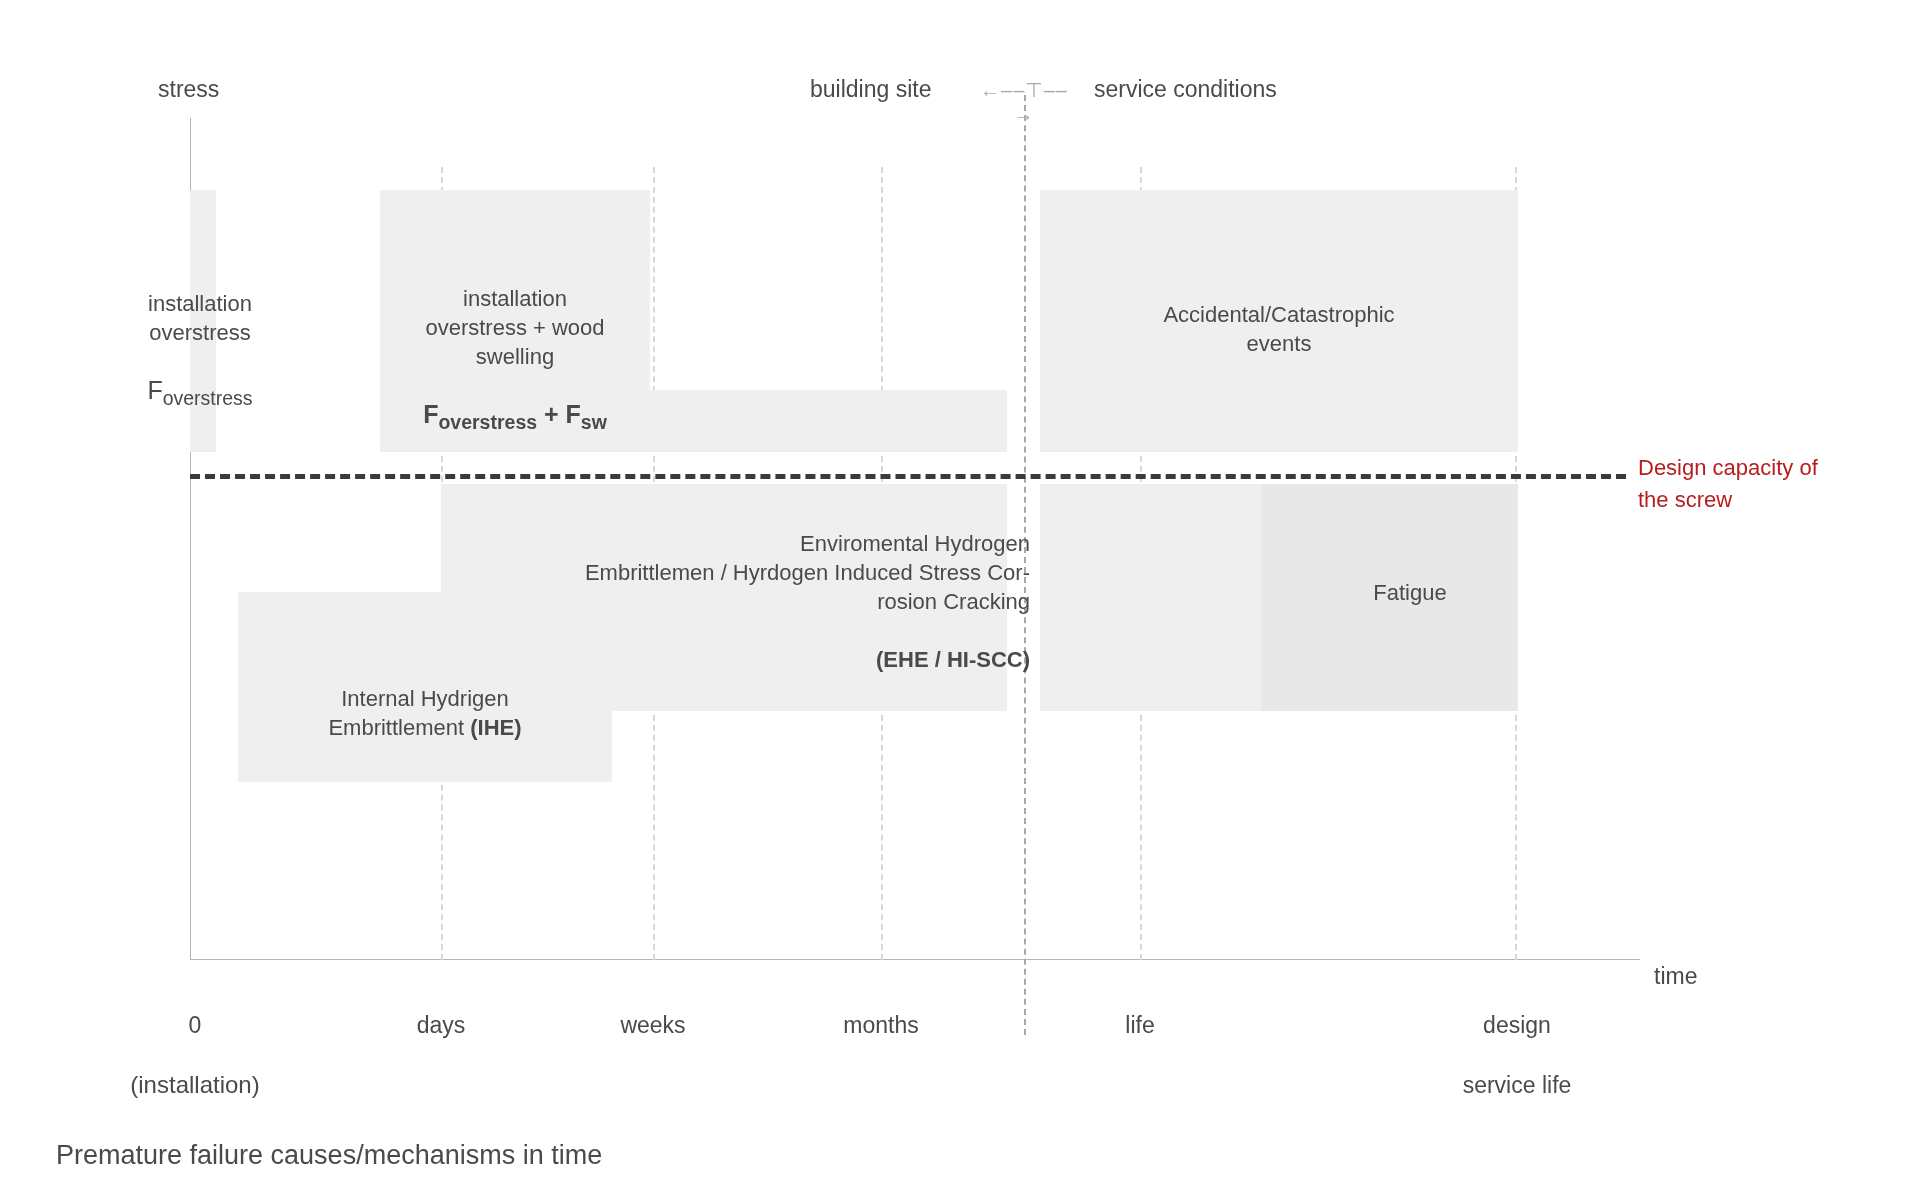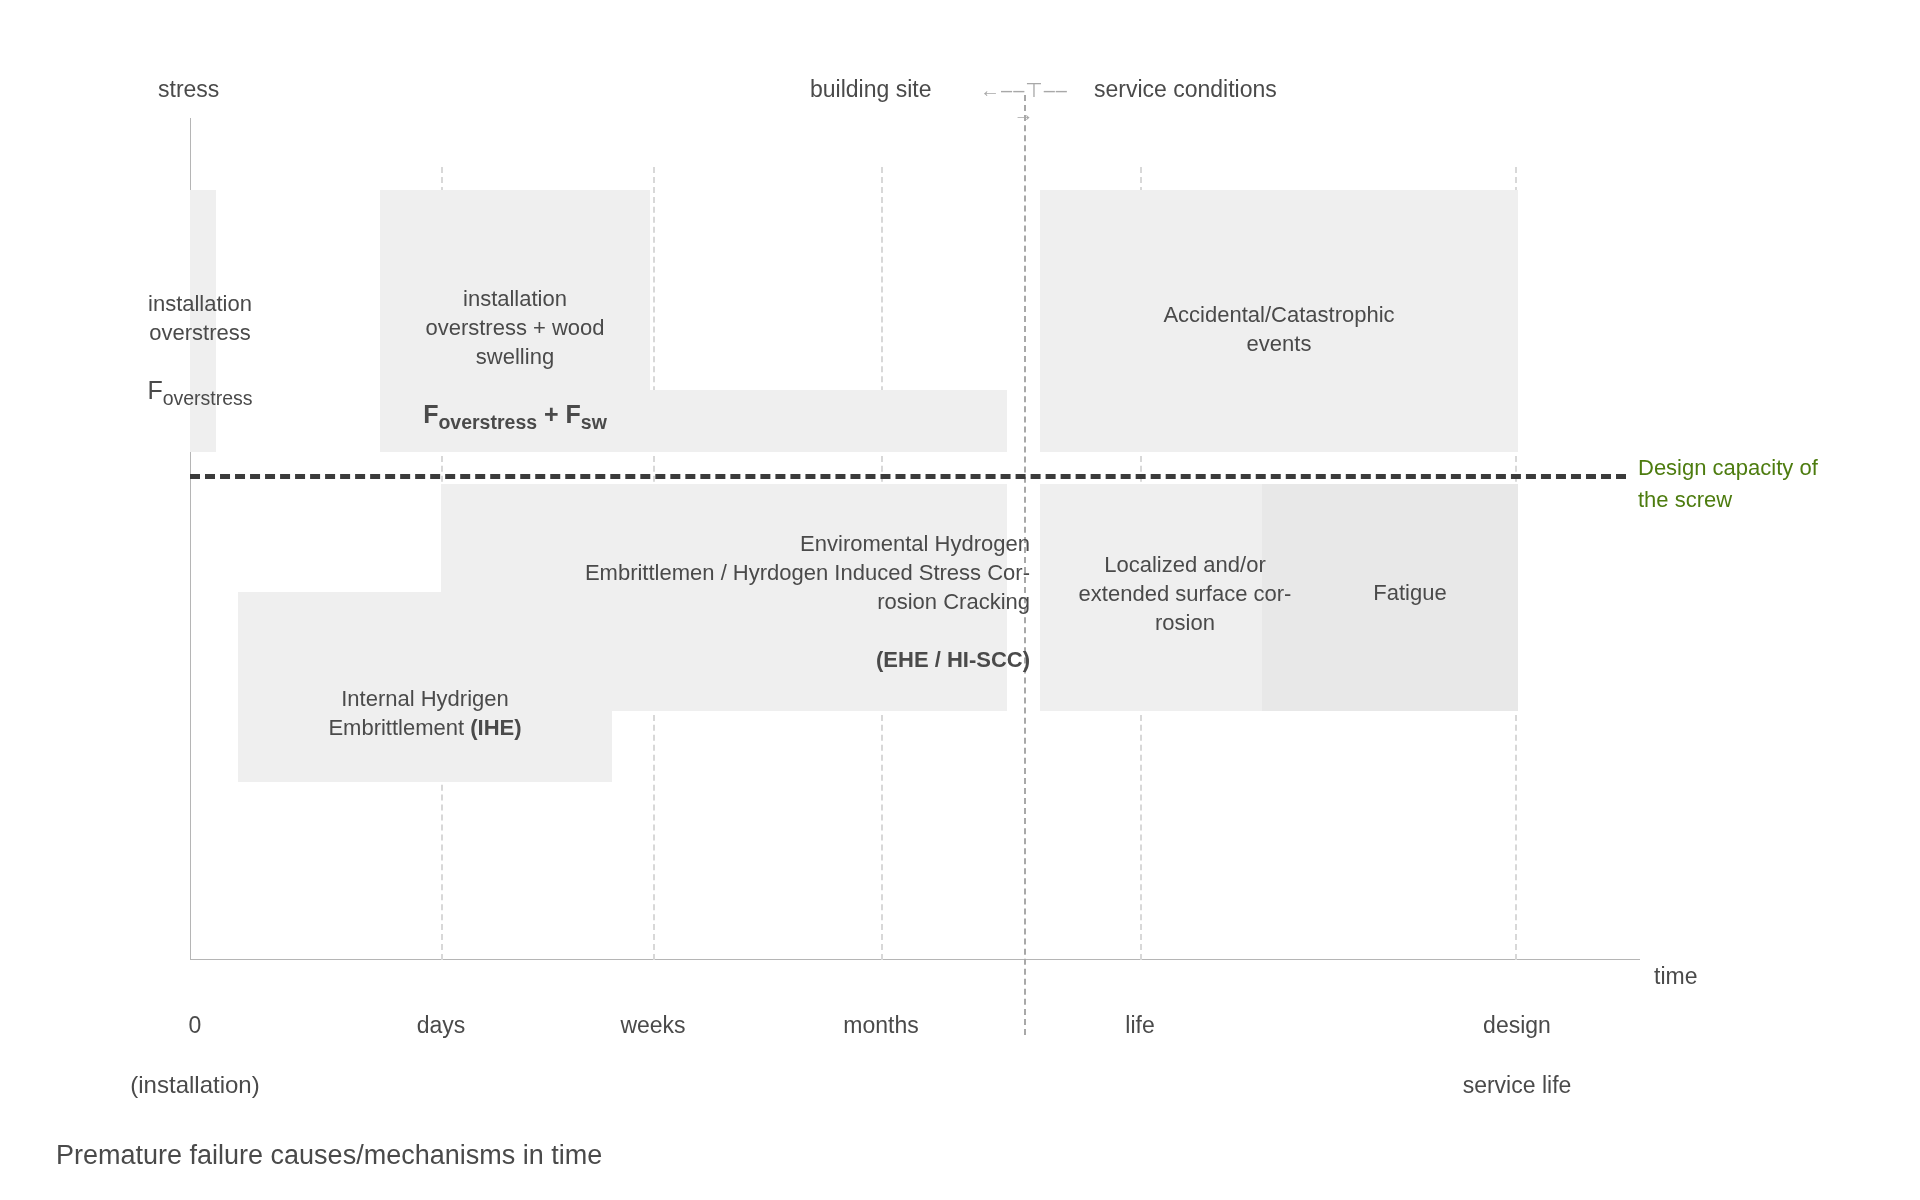--- a/index.html
+++ b/index.html
@@ -102,21 +102,21 @@
     width: 1436px;
     height: 0;
     border-top: 5px dashed #3b3b3b;
   }
   .capacity-label {
     position: absolute;
     left: 1638px;
     top: 452px;
     font-size: 22px;
     line-height: 32px;
-    color: #4d7c0f;
+    color: #b91c1c;
     white-space: nowrap;
   }
 
   
   .block {
     position: absolute;
     background: #efefef;
     box-sizing: border-box;
   }
   .block-text {
@@ -206,23 +206,20 @@
 Embrittlemen / Hyrdogen Induced Stress Cor-
 rosion Cracking</span><br>
     <b>(EHE / HI-SCC)</b>
   </div>
 
   <div class="block-text" style="left:238px; top:655px; width:374px;">
     <span>Internal Hydrigen
 Embrittlement </span><b>(IHE)</b>
   </div>
 
-  <div class="block-text" style="left:1055px; top:550px; width:260px;">Localized and/or
-extended surface cor-
-rosion</div>
 
   <div class="block-text" style="left:1330px; top:578px; width:160px;">Fatigue</div>
 
   <div class="capacity-line"></div>
   <div class="capacity-label">
     <span>Design capacity of</span><br>
     <span>the screw</span>
   </div>
 
   <div class="tick" style="left:120px; top:980px; width:150px;">

